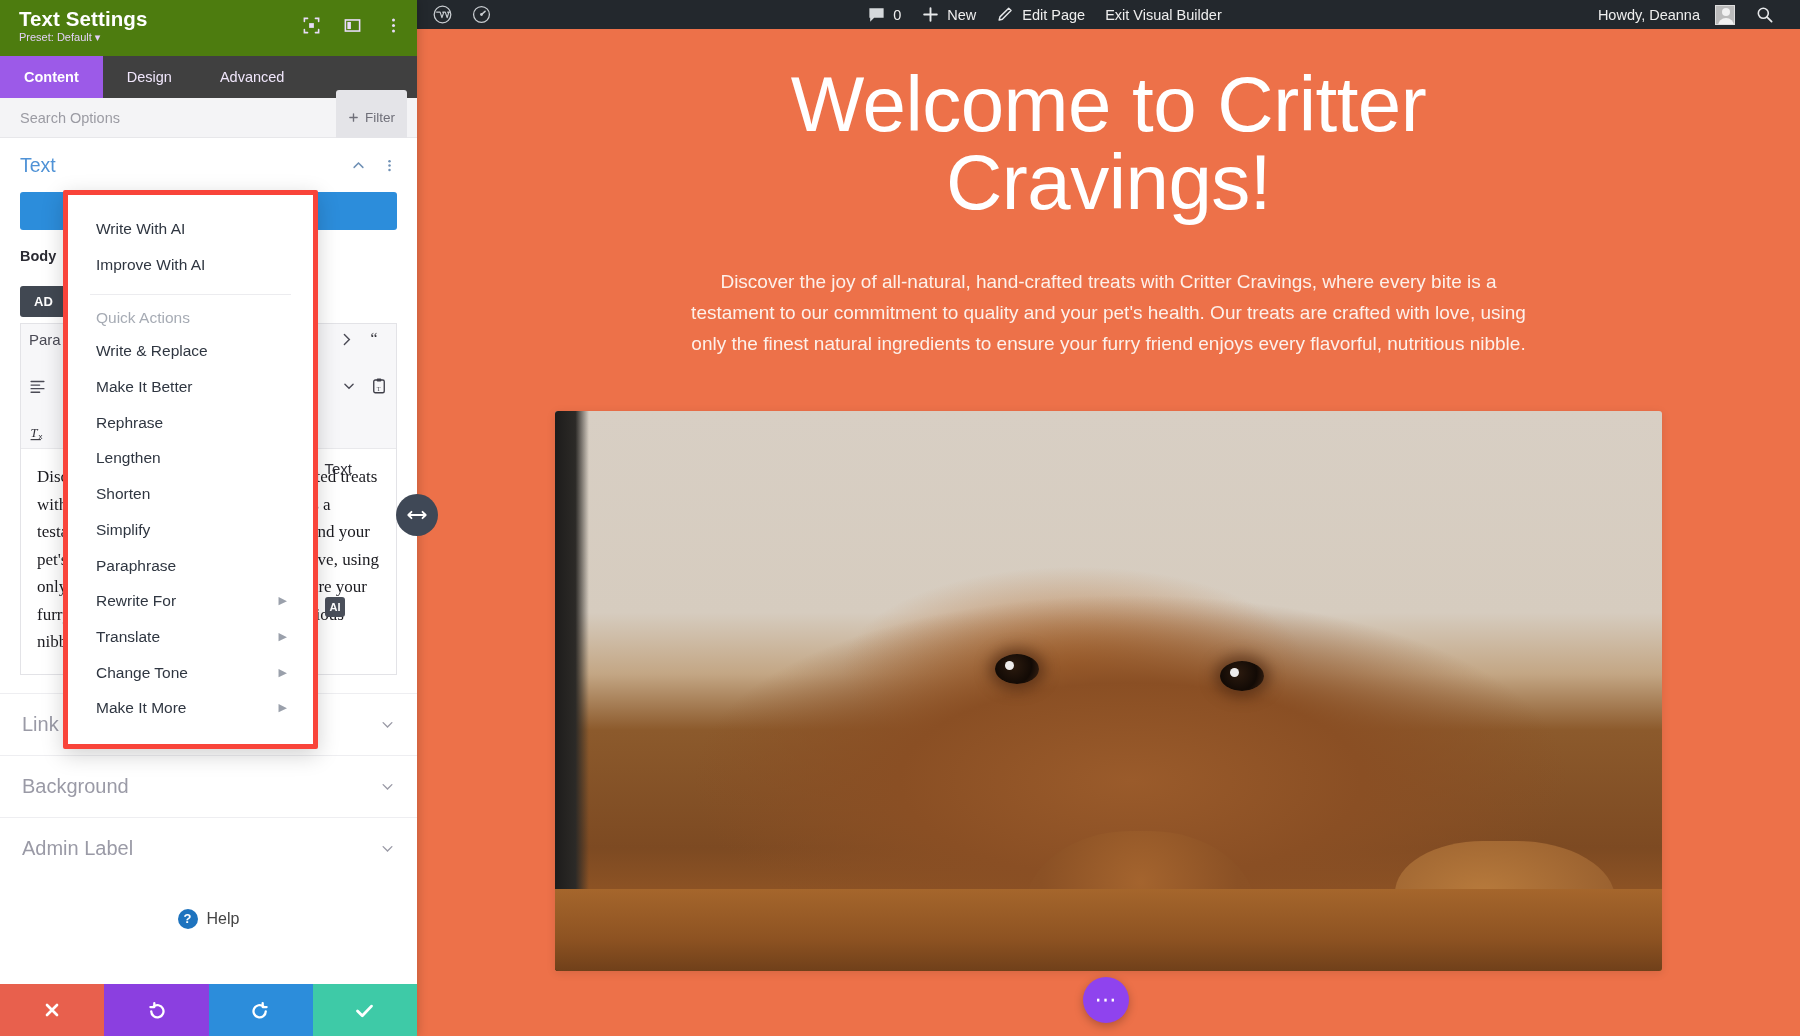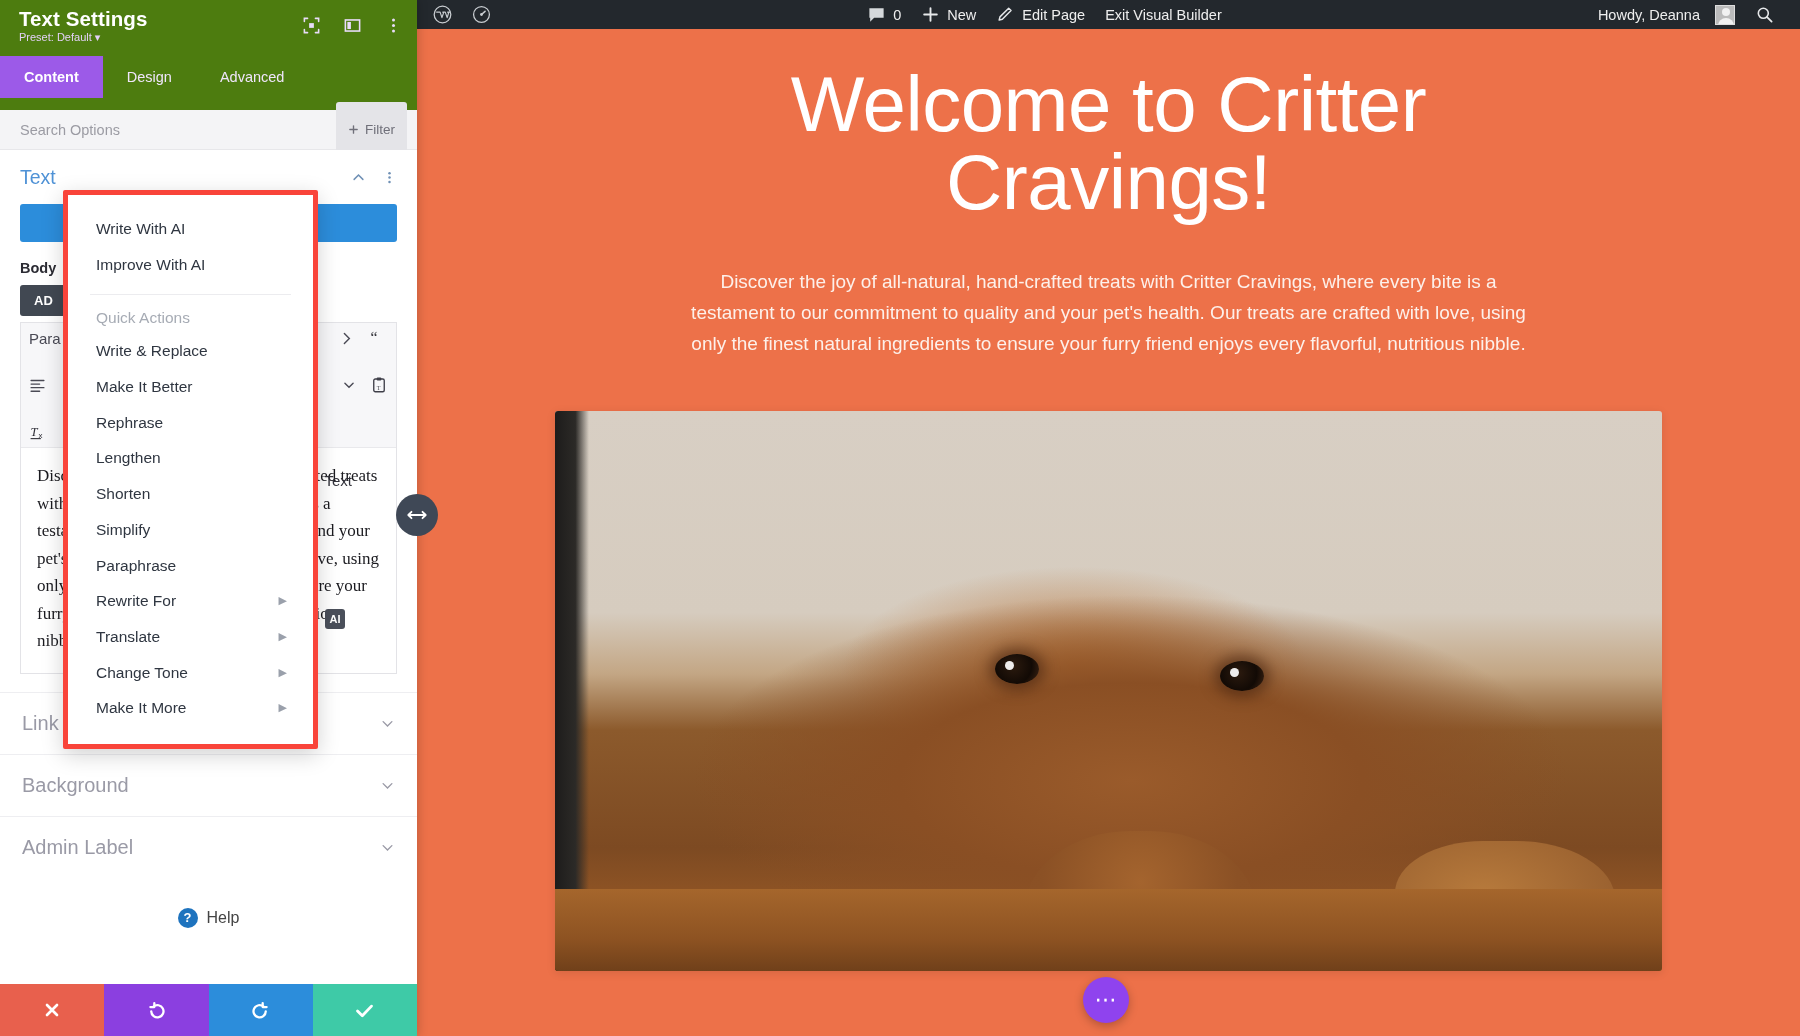--- a/index.html
+++ b/index.html
@@ -115,21 +115,21 @@
     background: #4d7c0f; color: #fff; padding: 7px 19px 12px;
     position: relative;
   }
   .panel-head h1 { font-size: 20.5px; font-weight: 700; letter-spacing:.1px;}
   .panel-preset { font-size: 11px; color: #e3d1f7; }
   .panel-head-icons {
     position: absolute; right: 14px; top: 16px;
     display: flex; align-items: center; gap: 22px;
   }
   .hi { width:19px; height:19px; color:#e9dcfa; display:block; }
-  .tabs { background: #4d7c0f; display: flex; height: 54px; }
+  .tabs { background: #404040; display: flex; height: 42px; }
   .tab {
     padding: 0 24px; height: 42px; display: flex; align-items: center;
     color: #f0e6fb; font-size: 14.5px;
   }
   .tab.active { background: #9c5ae8; color: #ffffff; font-weight: 600; }
   .searchrow {
     height: 40px; background: #f4f4f6; display: flex; align-items: center;
     padding: 0 10px 0 20px; border-bottom: 1px solid #e7e7ea;
   }
   .searchrow .sp { flex:1; color: #9b9ba3; font-size: 14.5px; }
@@ -144,21 +144,21 @@
     display: flex; align-items: center; padding: 16px 20px 6px;
   }
   .section-text-head .title { color: #4f92d6; font-size: 19.5px; flex:1; }
   .sec-ic { color:#6f90b5; margin-left:16px; font-size:14px; }
 
   .blue-bar {
     margin: 9px 20px 0; height: 38px; background: #2c8ddb; border-radius: 3px;
   }
   .body-label { margin: 18px 20px 0; font-size: 14.5px; font-weight: 700; color: #2b2b33; }
   .ad-chip {
-    margin: 9px 20px 0; display:inline-block;
+    margin: 22px 20px 0; display:inline-block;
     background: #414852; color: #fff; font-size: 13px; font-weight:700;
     padding: 8px 14px; border-radius: 3px;
   }
   .text-tab-label {
     position: absolute; right: 65px; top: 322px; font-size: 15px; color: #33333b;
   }
 
   .editor-wrap {
     margin: 6px 20px 0; border: 1px solid #e3e3e7; background: #fff;
   }

